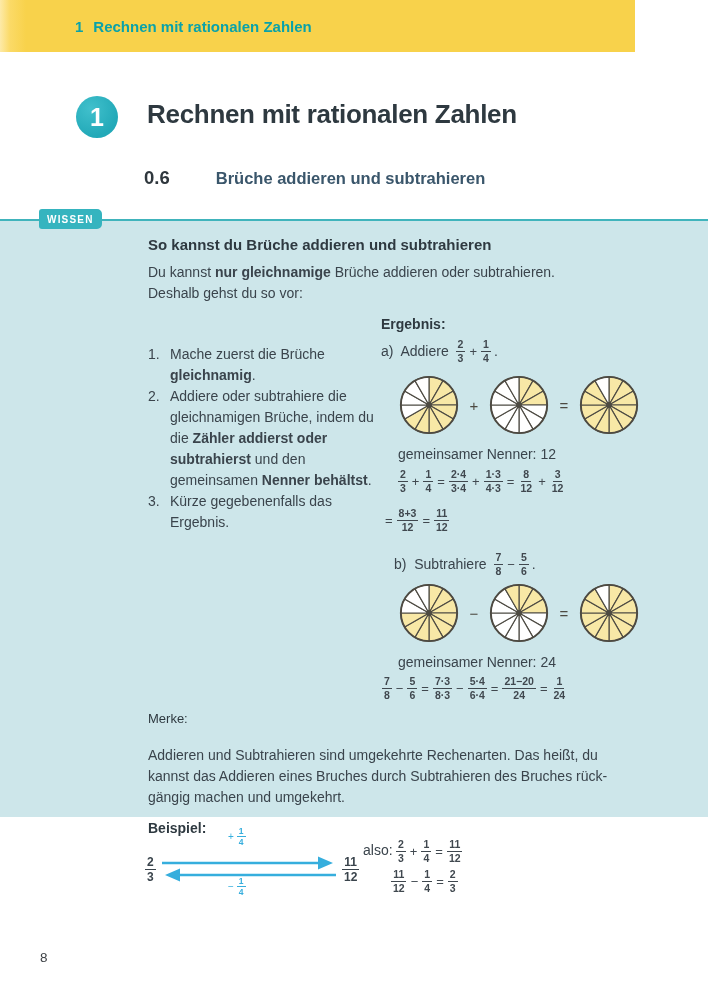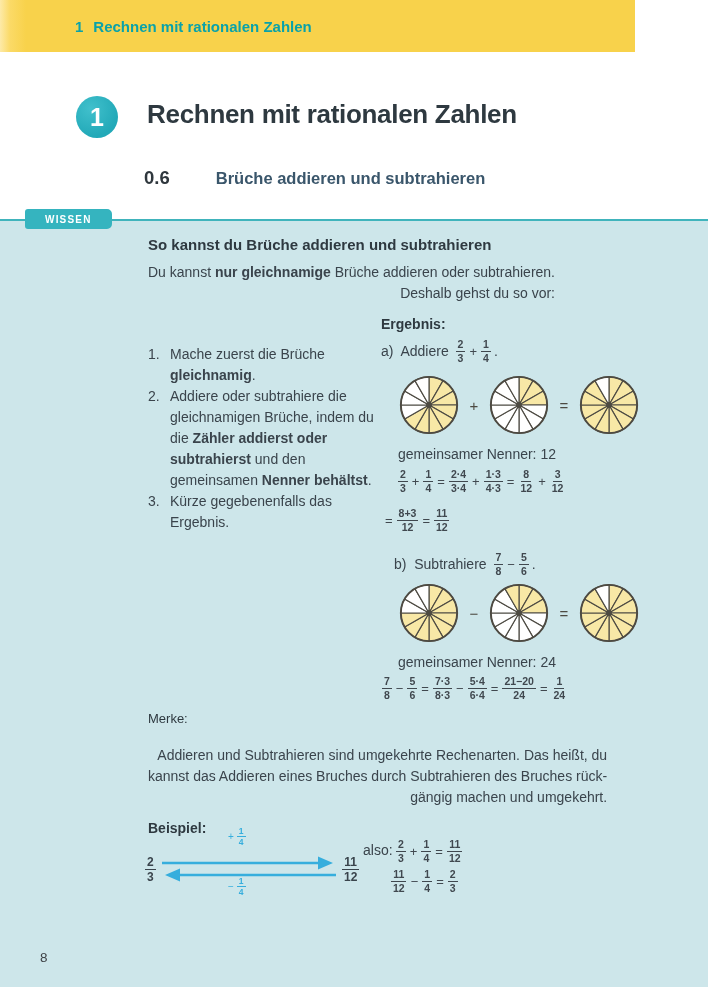--- a/index.html
+++ b/index.html
@@ -18,29 +18,29 @@
           background:radial-gradient(circle at 35% 30%, #41c0cc, var(--circle-teal) 70%);
           display:flex;align-items:center;justify-content:center;}
   .chapter-circle span{color:#fff;font-size:25px;font-weight:700;}
   .chapter-title{position:absolute;left:147px;top:99px;margin:0;font-size:26px;font-weight:700;
           color:var(--heading);letter-spacing:-0.3px;}
   .section-heading{position:absolute;left:144px;top:167px;display:flex;align-items:baseline;gap:17px;}
   .section-num{font-size:18.5px;font-weight:700;color:#2f373d;}
   .section-title{font-size:16.5px;font-weight:700;color:var(--section-title);padding-left:29px;}
 
   
-  .wissen-badge{position:absolute;left:25px;top:209px;height:20px;padding:0 20px;background:var(--badge-teal);
+  .wissen-badge{position:absolute;left:39px;top:209px;height:20px;padding:0 8px;background:var(--badge-teal);
           border-radius:3px 5px 5px 3px;display:flex;align-items:center;z-index:2;}
   .wissen-badge span{color:#fff;font-size:10px;font-weight:700;letter-spacing:1.2px;}
-  .knowledge-box{position:absolute;left:0;top:219px;width:708px;height:768px;
+  .knowledge-box{position:absolute;left:0;top:219px;width:708px;height:598px;
           background:var(--box-bg);border-top:2.5px solid var(--box-border);box-sizing:border-box;}
 
   .box-heading{position:absolute;left:148px;top:15px;margin:0;font-size:15px;font-weight:700;color:var(--heading);}
   .rich{position:absolute;font-size:14px;line-height:21px;color:var(--text);}
-  .rline{white-space:pre;text-align:right;}
+  .rline{white-space:pre;}
   .b{font-weight:700;}
   .intro{left:148px;top:41px;}
   .examples-label{position:absolute;left:381px;top:95px;font-size:14px;font-weight:700;color:var(--heading);}
 
   .steps{position:absolute;left:148px;top:123px;width:228px;font-size:14px;line-height:21px;}
   .step{display:flex;}
   .step-num{width:22px;flex:0 0 22px;}
   .step-text{flex:1;}
 
   

